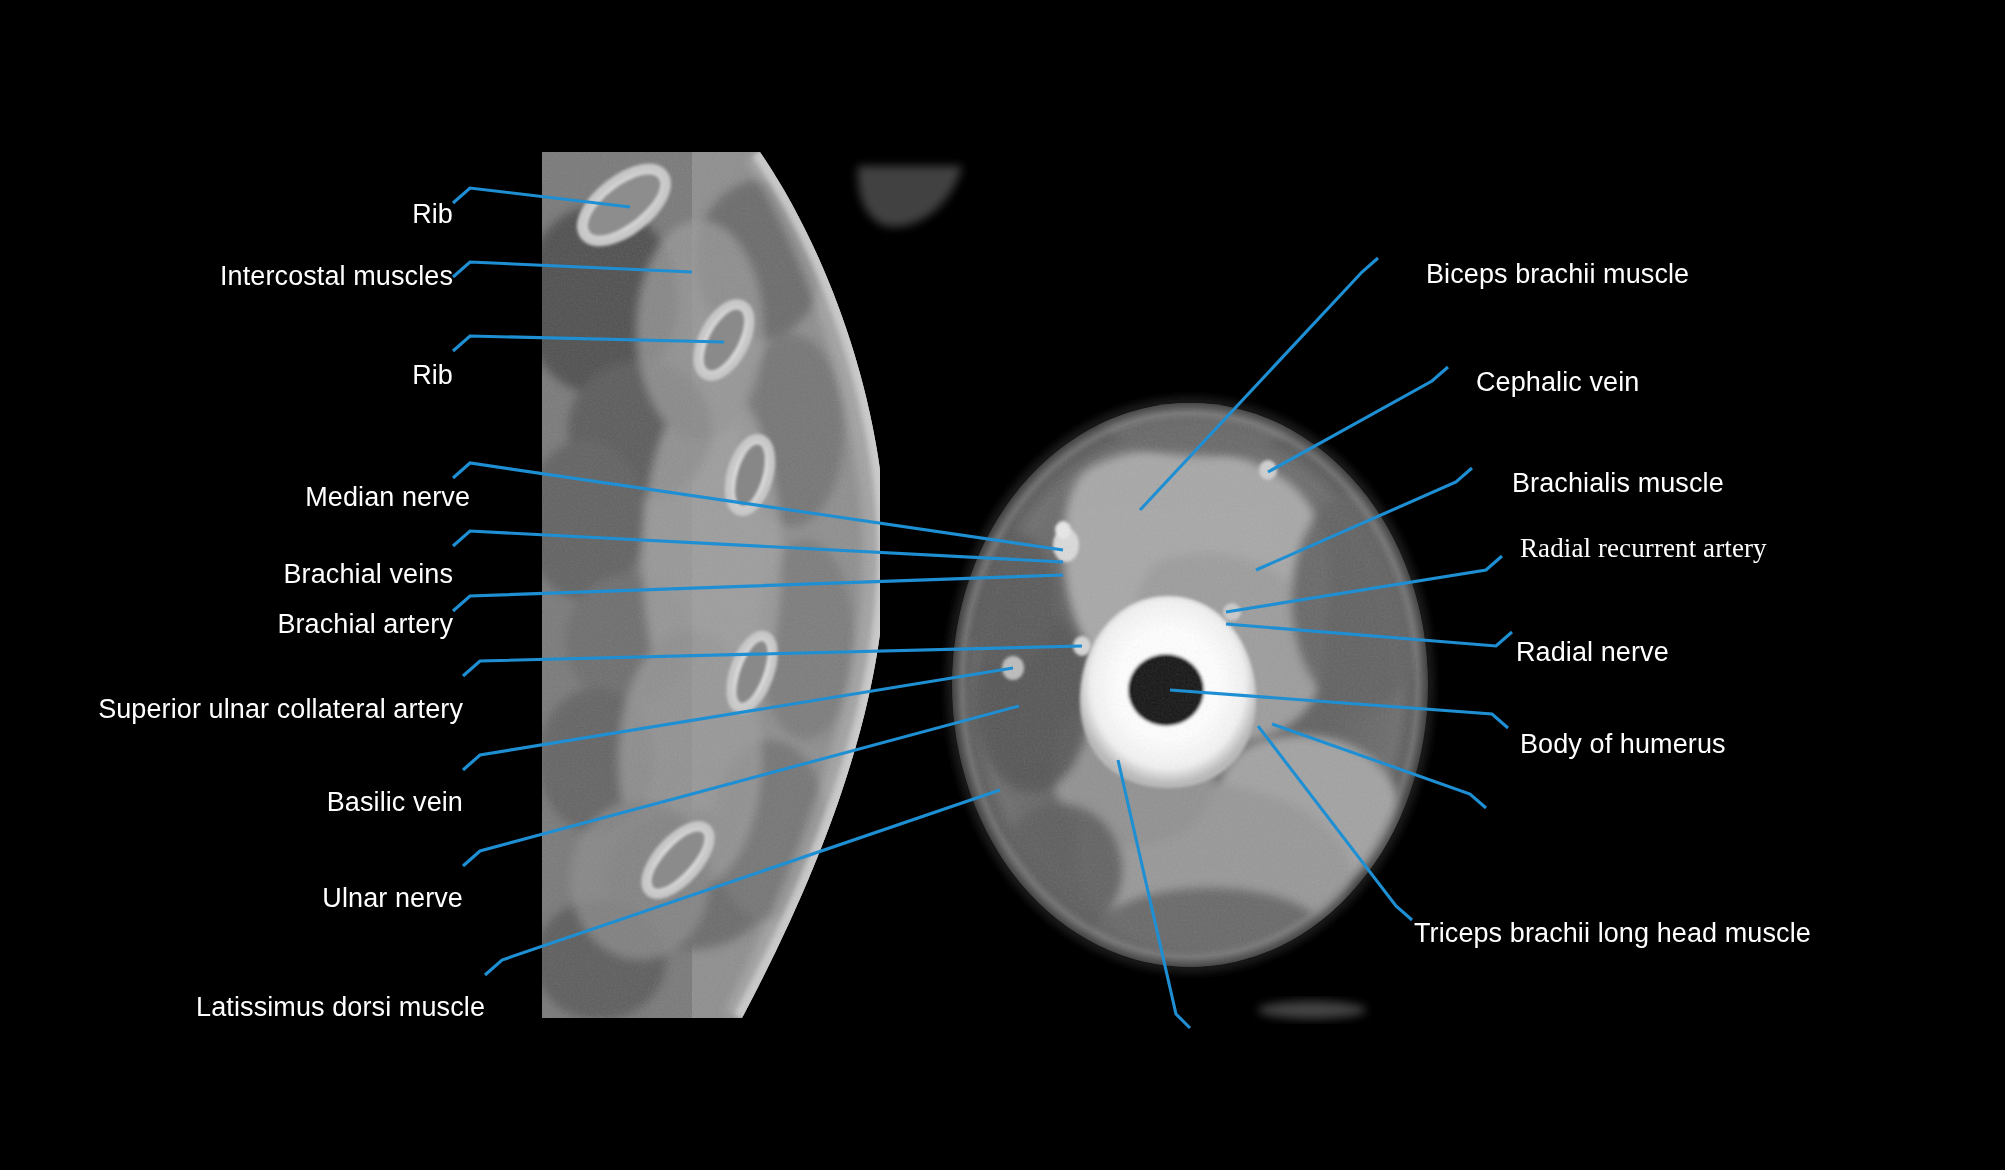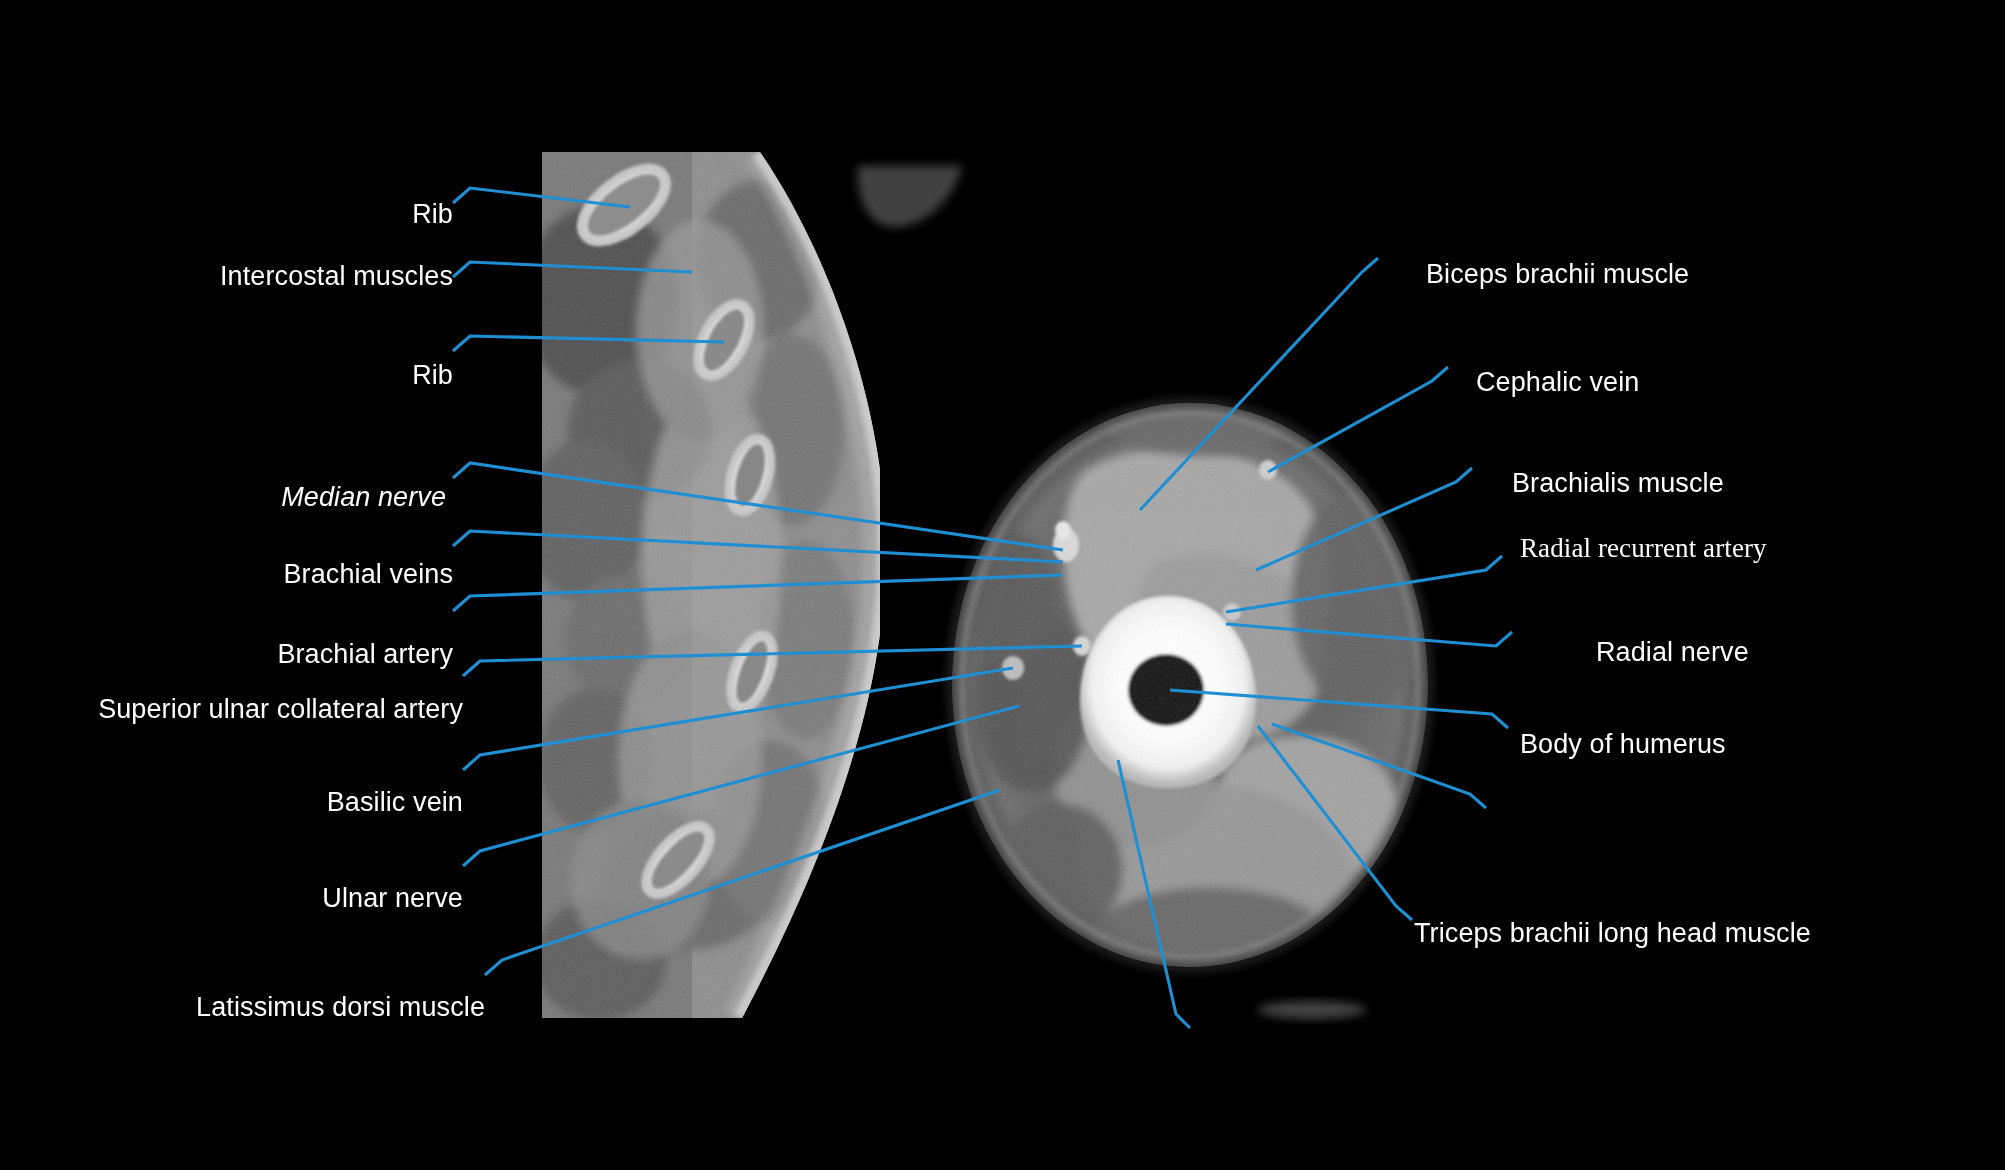--- a/index.html
+++ b/index.html
@@ -311,43 +311,43 @@
     <path class="leader" d="M1412,920 L1396,906 L1258,726"></path>
     <path class="leader" d="M1190,1028 L1176,1014 L1118,760"></path>
   </svg>
 
   <div class="label right-anchored" style="left:453px; top:214px;">Rib</div>
 
   <div class="label right-anchored" style="left:453px; top:276px;">Intercostal muscles</div>
 
   <div class="label right-anchored" style="left:453px; top:375px;">Rib</div>
 
-  <div class="label right-anchored" style="left:446px; top:497px;font-style:italic;">Median nerve</div>
+  <div class="label right-anchored" style="left:470px; top:497px;">Median nerve</div>
 
   <div class="label right-anchored" style="left:453px; top:574px;">Brachial veins</div>
 
-  <div class="label right-anchored" style="left:453px; top:654px;text-align:center;">Brachial artery</div>
+  <div class="label right-anchored" style="left:453px; top:624px;text-align:center;">Brachial artery</div>
 
   <div class="label right-anchored" style="left:463px; top:709px;">Superior ulnar collateral artery</div>
 
   <div class="label right-anchored" style="left:463px; top:802px;">Basilic vein</div>
 
   <div class="label right-anchored" style="left:463px; top:898px;">Ulnar nerve</div>
 
   <div class="label right-anchored" style="left:485px; top:1007px;">Latissimus dorsi muscle</div>
 
   <div class="label left-anchored" style="left:1394px; top:274px;margin-left:32px;">Biceps brachii muscle</div>
 
   <div class="label left-anchored" style="left:1476px; top:382px;">Cephalic vein</div>
 
   <div class="label left-anchored" style="left:1512px; top:483px;">Brachialis muscle</div>
 
   <div class="label left-anchored" style="left:1520px; top:548px;font-family:Liberation Serif, serif;">Radial recurrent artery</div>
 
-  <div class="label left-anchored" style="left:1596px; top:652px;">Radial nerve</div>
+  <div class="label left-anchored" style="left:1516px; top:652px;">Radial nerve</div>
 
   <div class="label left-anchored" style="left:1520px; top:744px;">Body of humerus</div>
 
 
   <div class="label left-anchored" style="left:1414px; top:933px;">Triceps brachii long head muscle</div>
 
 
 </div>
 
 </body></html>

